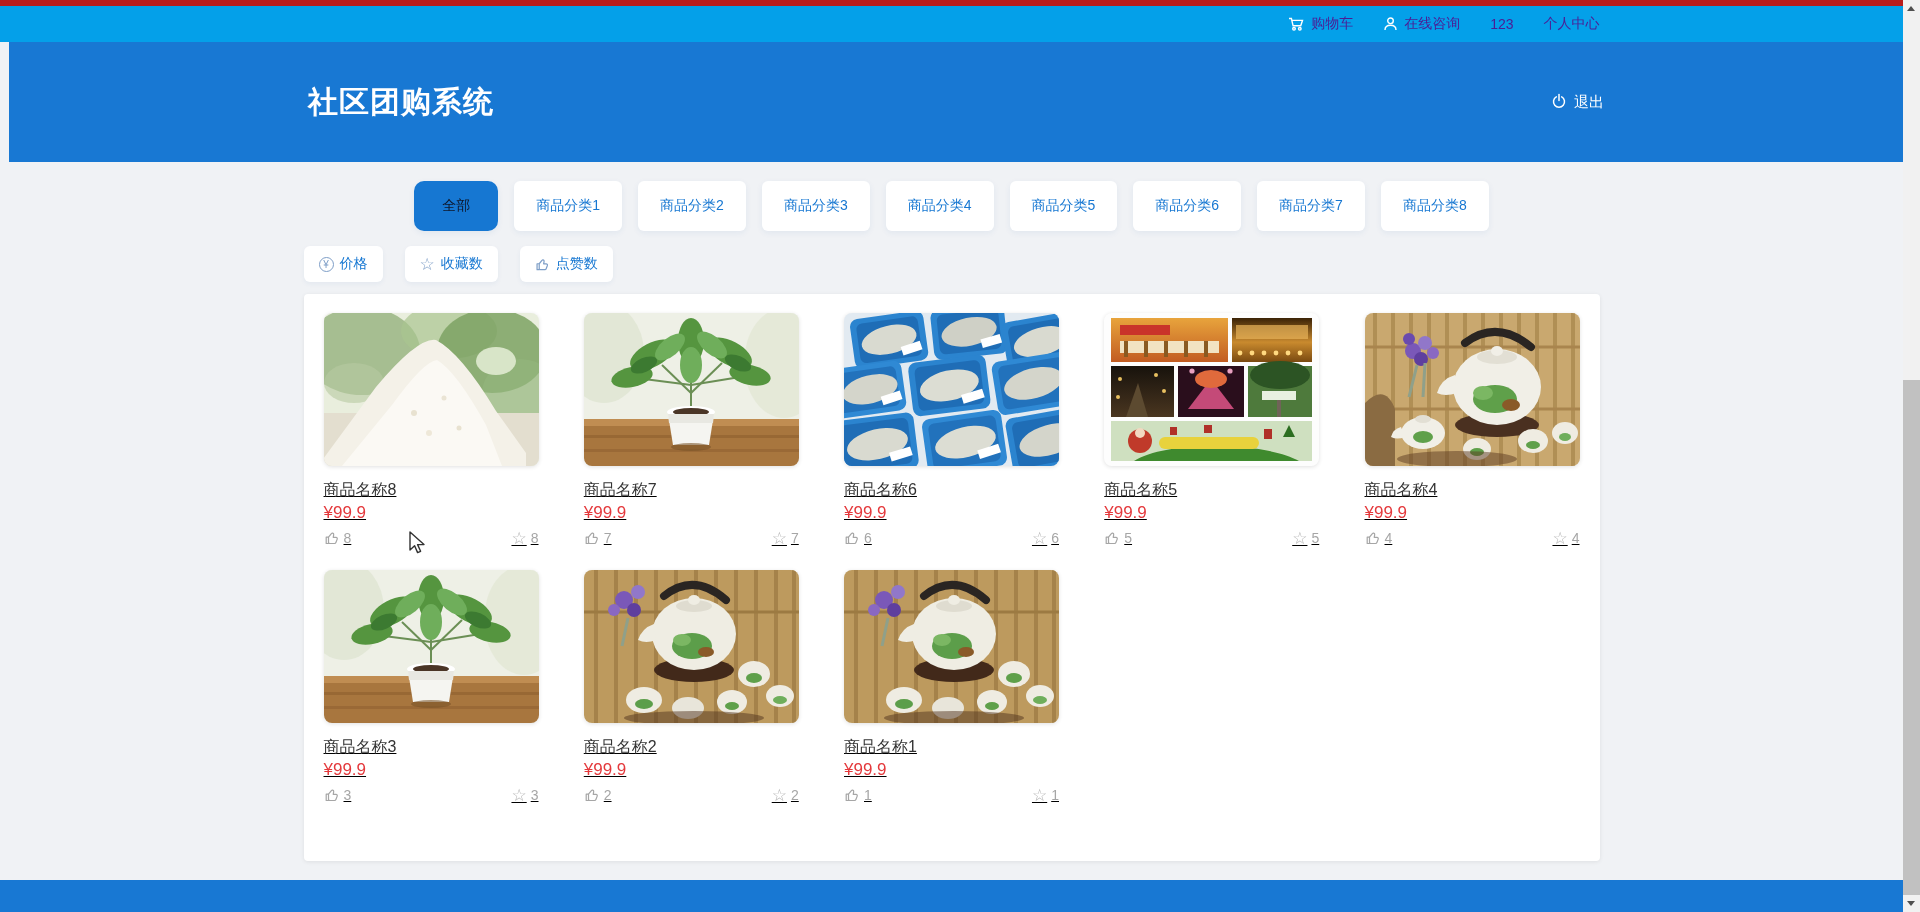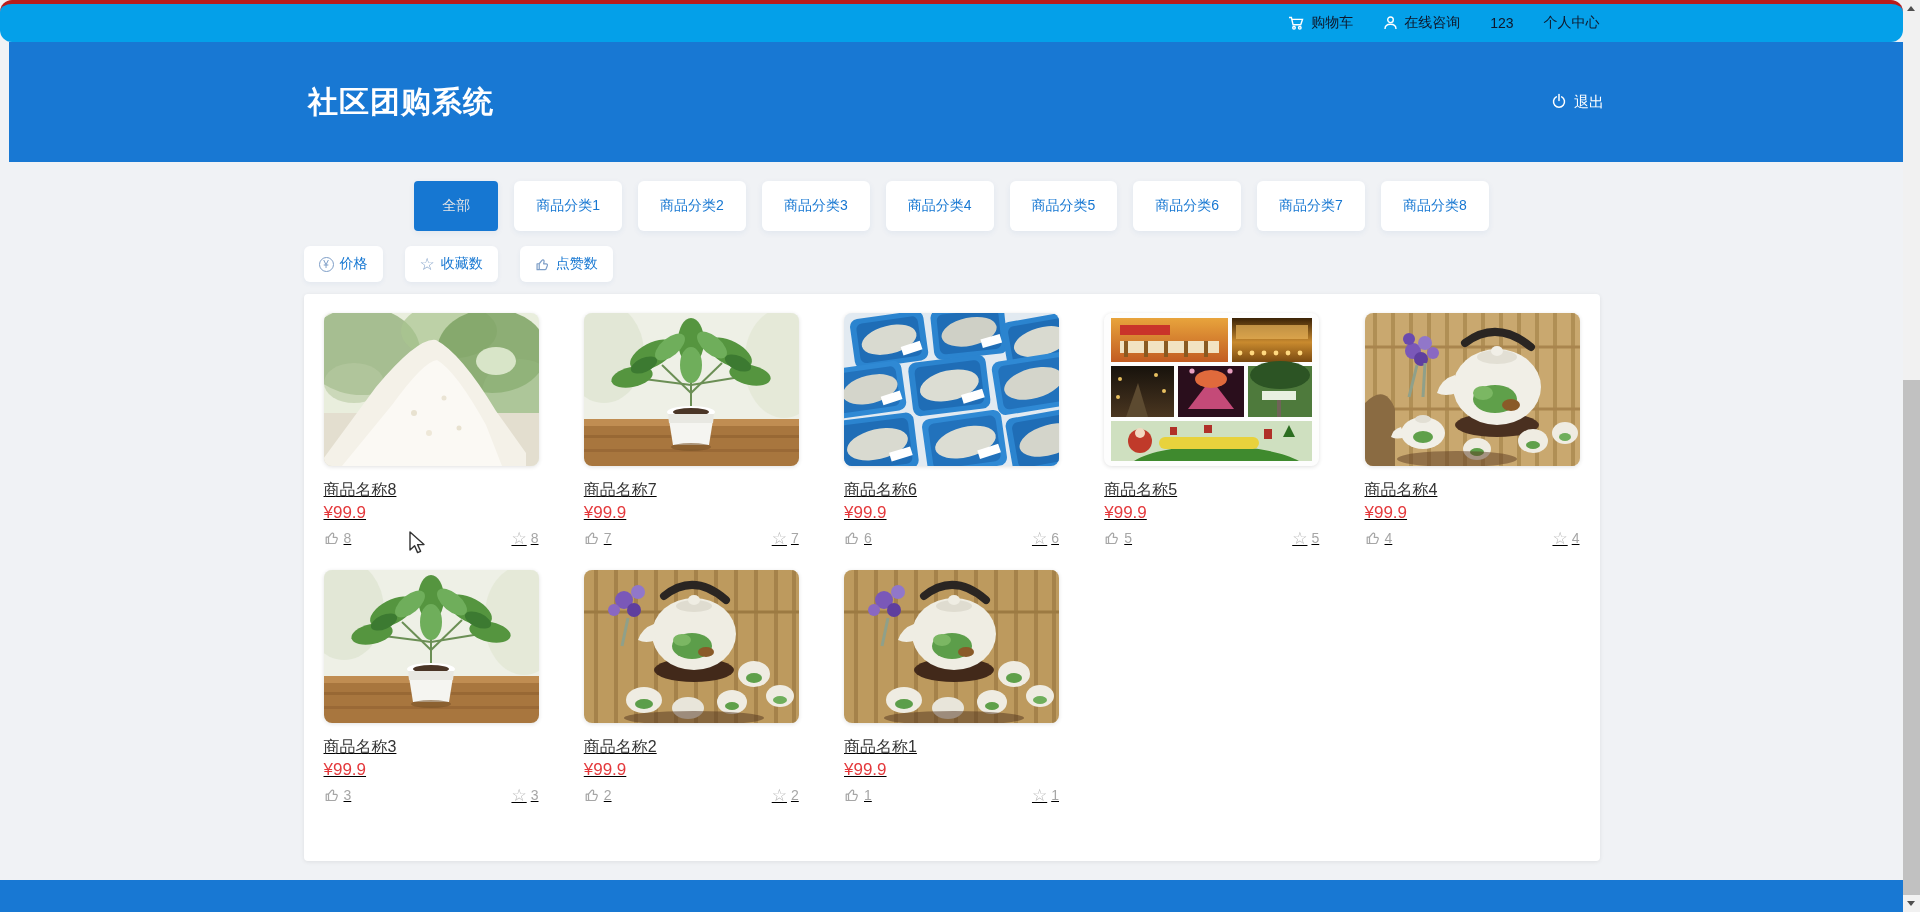--- a/index.html
+++ b/index.html
@@ -10,39 +10,39 @@
   html,body{width:1920px; height:912px; overflow:hidden;}
   body{
     font-family:"Liberation Sans","DejaVu Sans",sans-serif;
     background:var(--page-bg); position:relative;
   }
   .page{position:absolute; left:0; top:0; right:17px; bottom:0; overflow:hidden;
         display:flex; flex-direction:column;}
   .container{width:1296px; margin:0 auto;}
 
   
-  .topbar{height:42px; background:var(--topbar-bg); color:#0f172a; flex:none;
-          border-top:4px solid #b91c1c;border-radius:12px;}
+  .topbar{height:42px; background:var(--topbar-bg); color:#4c1d95; flex:none;
+          border-top:6px solid #b91c1c;}
   .topbar .container{height:100%; display:flex; align-items:center;
           justify-content:flex-end; gap:30px; font-size:14px;}
   .topbar-item{display:flex; align-items:center; gap:6px; cursor:pointer; white-space:nowrap;}
   .topbar-item svg{display:block;}
 
   
   .header{height:120px; background:var(--header-bg); color:#fff; flex:none;margin-left:9px;}
   .header .container{height:100%; display:flex; align-items:center; justify-content:space-between;}
   .site-title{font-size:30px; font-weight:bold; letter-spacing:1px;}
   .logout{display:flex; align-items:flex-end; gap:7px; font-size:15px; cursor:pointer;}
 
   
   .tabs-row{margin-top:19px; display:flex; justify-content:center; gap:16px; flex:none;}
   .tab{height:50px; padding:0 22px; display:flex; align-items:center; background:#fff;
        color:var(--accent); font-size:14px; border-radius:6px; cursor:pointer;
        box-shadow:0 2px 6px rgba(30,80,160,.07);}
-  .tab.active{background:var(--accent); color:#e5e5e5; padding:18px 28px; border-radius:4px;}
+  .tab.active{background:var(--accent); color:#0f172a; padding:18px 28px; border-radius:10px;}
 
   
   .sort-row{margin-top:15px; flex:none;}
   .sort-row .container{display:flex; gap:22px;}
   .sort-chip{height:36px; padding:0 15px; display:flex; align-items:center; gap:6px;
        background:#fff; color:var(--accent); font-size:14px; border-radius:6px; cursor:pointer;
        box-shadow:0 2px 5px rgba(30,80,160,.06);}
   .sort-chip .chip-icon{color:#7e9ec7; display:flex; align-items:center;}
   .yen-circle{width:15px; height:15px; border:1px solid #7e9ec7; border-radius:50%;
        font-size:10px; line-height:13px; text-align:center; display:inline-block;}

